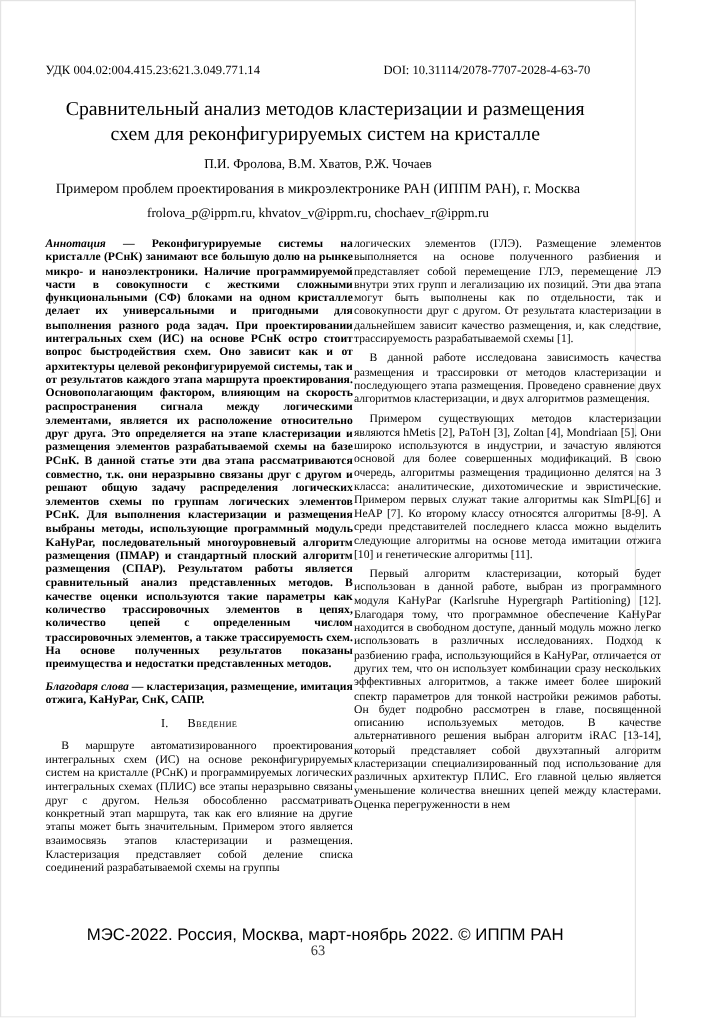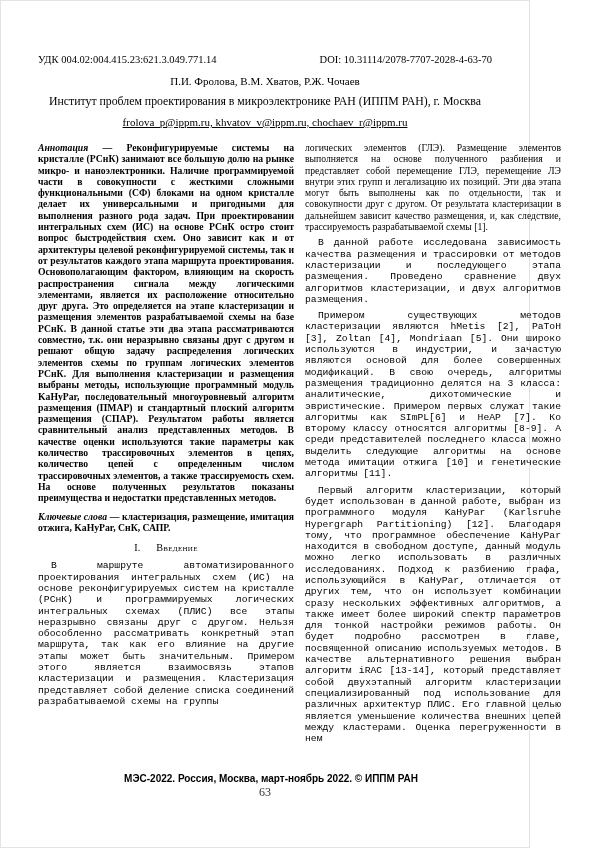--- a/index.html
+++ b/index.html
@@ -39,26 +39,25 @@
   }
   .affiliation {
     margin-top: 7px;
     text-align: center;
     font-size: 11.8px;
   }
   .emails {
     margin-top: 7px;
     text-align: center;
     font-size: 11px;
-    text-decoration: underline;
   }
   .columns {
     margin: 14px 37px 0 37px;
     display: flex;
-    gap: 11px;
+    gap: 1px;
   }
   .col {
     width: 256px;
     flex: 0 0 256px;
     text-align: justify;
     font-size: 9.7px;
     line-height: 11.3px;
   }
   .abstract {
     margin: 0 0 7px 0;
@@ -70,64 +69,68 @@
     font-weight: bold;
   }
   .section-heading {
     text-align: center;
     font-size: 10.2px;
     margin: 2px 0 7px 0;
   }
   .section-heading .num { margin-right: 16px; }
   .sc { font-variant: small-caps; letter-spacing: 0.3px; }
   .body-p { margin: 0 0 5px 0; }
-  .indent { text-indent: 13px; font-family: Liberation Mono, monospace; }
+  .indent { text-indent: 13px; }
   .footer {
     position: absolute;
     left: 0; right: 0;
     top: 772px;
     text-align: center;
   }
   .footer-conf {
     font-family: "Liberation Sans", sans-serif;
-    font-weight: bold;
-    font-size: 10px;
+    font-weight: normal;
+    font-size: 14px;
     line-height: 11px;
     margin-left: 12px;
   }
   .footer-page {
     font-family: Liberation Serif, serif;
     font-size: 12px;
     margin-top: 1px;
     color: #333;
   }
 </style>
 </head>
 <body>
 
 <div class="page">
 
   <div class="header-row">
     <span>УДК 004.02:004.415.23:621.3.049.771.14</span>
     <span>DOI: 10.31114/2078-7707-2028-4-63-70</span>
   </div>
 
+  <h1 class="title">
+    <span>Сравнительный анализ методов кластеризации и размещения</span><br>
+    <span>схем для реконфигурируемых систем на кристалле</span>
+  </h1>
 
   <div class="authors">П.И. Фролова, В.М. Хватов, Р.Ж. Чочаев</div>
 
-  <div class="affiliation">Институт проблем проектирования в микроэлектронике РАН (ИППМ РАН), г. Москва</div>
+  <div class="affiliation">Примером проблем проектирования в микроэлектронике РАН (ИППМ РАН), г. Москва</div>
 
   <div class="emails">frolova_p@ippm.ru, khvatov_v@ippm.ru, chochaev_r@ippm.ru</div>
 
   <div class="columns">
 
     <div class="col">
       <p class="abstract"><span class="bi">Аннотация</span> <span>— Реконфигурируемые системы на кристалле (РСнК) занимают все большую долю на рынке микро- и наноэлектроники. Наличие программируемой части в совокупности с жесткими сложными функциональными (СФ) блоками на одном кристалле делает их универсальными и пригодными для выполнения разного рода задач. При проектировании интегральных схем (ИС) на основе РСнК остро стоит вопрос быстродействия схем. Оно зависит как и от архитектуры целевой реконфигурируемой системы, так и от результатов каждого этапа маршрута проектирования. Основополагающим фактором, влияющим на скорость распространения сигнала между логическими элементами, является их расположение относительно друг друга. Это определяется на этапе кластеризации и размещения элементов разрабатываемой схемы на базе РСнК. В данной статье эти два этапа рассматриваются совместно, т.к. они неразрывно связаны друг с другом и решают общую задачу распределения логических элементов схемы по группам логических элементов РСнК. Для выполнения кластеризации и размещения выбраны методы, использующие программный модуль KaHyPar, последовательный многоуровневый алгоритм размещения (ПМАР) и стандартный плоский алгоритм размещения (СПАР). Результатом работы является сравнительный анализ представленных методов. В качестве оценки используются такие параметры как количество трассировочных элементов в цепях, количество цепей с определенным числом трассировочных элементов, а также трассируемость схем. На основе полученных результатов показаны преимущества и недостатки представленных методов.</span></p>
 
-      <p class="keywords"><span class="bi">Ключевые слова</span> <span>— кластеризация, размещение, имитация отжига, KaHyPar, СнК, САПР.</span></p>
+      <p class="keywords"><span class="bi">Благодаря слова</span> <span>— кластеризация, размещение, имитация отжига, KaHyPar, СнК, САПР.</span></p>
 
       <div class="section-heading"><span class="num">I.</span><span class="sc">Введение</span></div>
 
       <p class="body-p indent">В маршруте автоматизированного проектирования интегральных схем (ИС) на основе реконфигурируемых систем на кристалле (РСнК) и программируемых логических интегральных схемах (ПЛИС) все этапы неразрывно связаны друг с другом. Нельзя обособленно рассматривать конкретный этап маршрута, так как его влияние на другие этапы может быть значительным. Примером этого является взаимосвязь этапов кластеризации и размещения. Кластеризация представляет собой деление списка соединений разрабатываемой схемы на группы</p>
     </div>
 
     <div class="col">
       <p class="body-p">логических элементов (ГЛЭ). Размещение элементов выполняется на основе полученного разбиения и представляет собой перемещение ГЛЭ, перемещение ЛЭ внутри этих групп и легализацию их позиций. Эти два этапа могут быть выполнены как по отдельности, так и совокупности друг с другом. От результата кластеризации в дальнейшем зависит качество размещения, и, как следствие, трассируемость разрабатываемой схемы [1].</p>
       <p class="body-p indent">В данной работе исследована зависимость качества размещения и трассировки от методов кластеризации и последующего этапа размещения. Проведено сравнение двух алгоритмов кластеризации, и двух алгоритмов размещения.</p>
       <p class="body-p indent">Примером существующих методов кластеризации являются hMetis [2], PaToH [3], Zoltan [4], Mondriaan [5]. Они широко используются в индустрии, и зачастую являются основой для более совершенных модификаций. В свою очередь, алгоритмы размещения традиционно делятся на 3 класса: аналитические, дихотомические и эвристические. Примером первых служат такие алгоритмы как SImPL[6] и HeAP [7]. Ко второму классу относятся алгоритмы [8-9]. А среди представителей последнего класса можно выделить следующие алгоритмы на основе метода имитации отжига [10] и генетические алгоритмы [11].</p>

